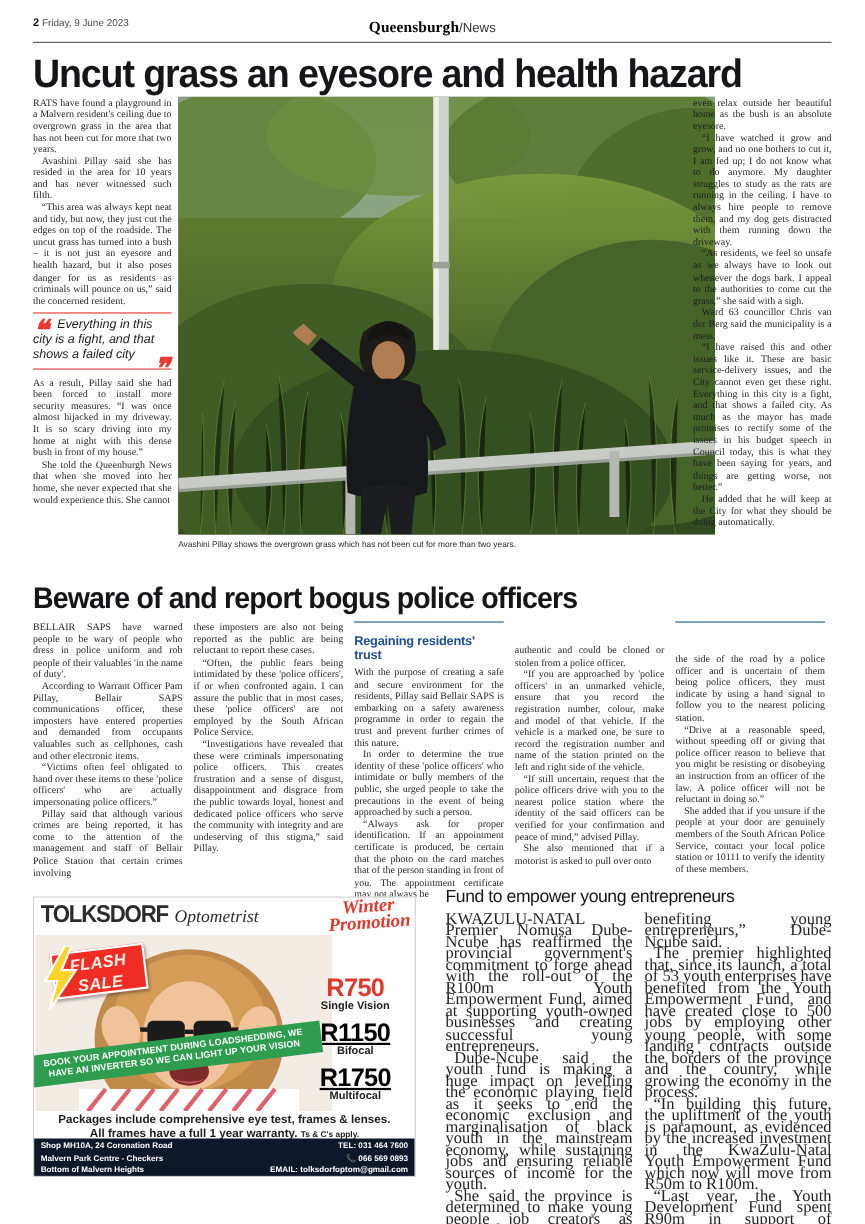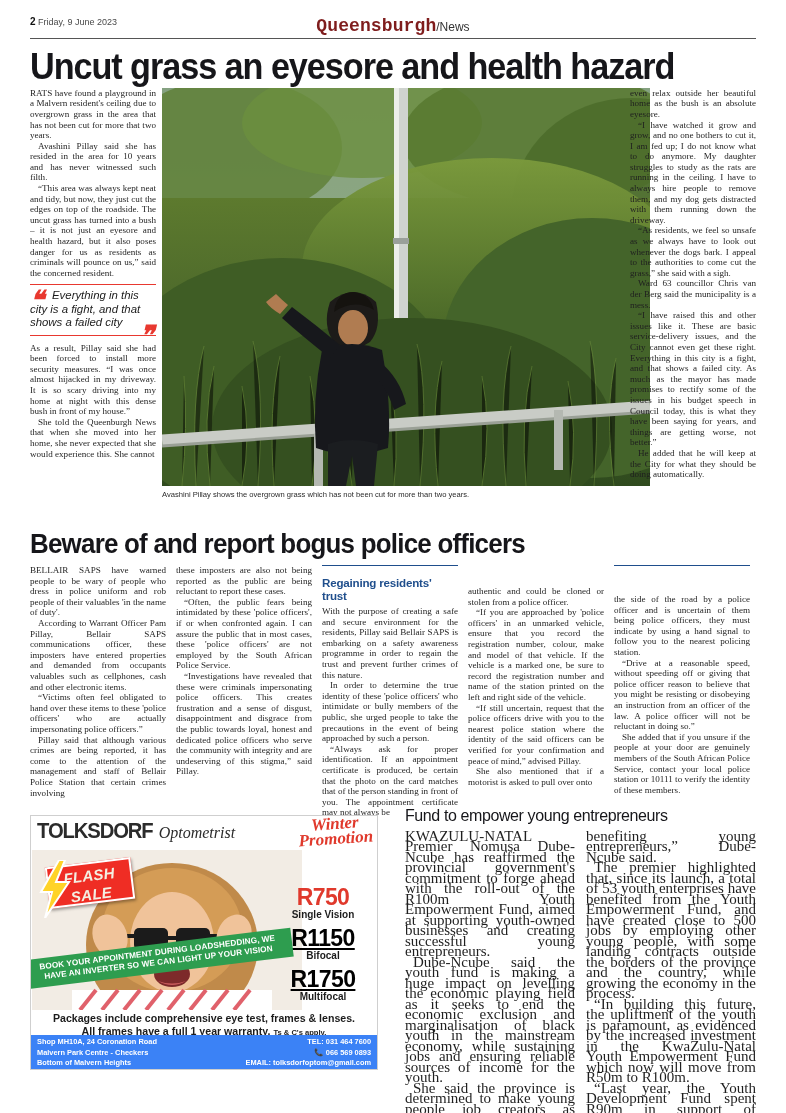--- a/index.html
+++ b/index.html
@@ -37,24 +37,24 @@
     font-size: 10px;
     color: #111;
   }
   .masthead-center {
     position: absolute;
     left: 0; right: 0;
     text-align: center;
     pointer-events: none;
   }
   .mast-title {
-    font-family: Liberation Mono, monospace;
-    font-size: 18px;
-    font-weight: bold;
-    color: #7f1d1d;
+    font-family: Liberation Serif, serif;
+    font-size: 14px;
+    font-weight: bold;
+    color: #000000;
     letter-spacing: .1px;
   }
   .mast-sub {
     font-family: "Liberation Sans", sans-serif;
     font-size: 12px;
     font-weight: 400;
     color: #333;
   }
   .rule-top {
     border-top: 1.6px solid #555;
@@ -323,21 +323,21 @@
     font-weight: bold;
     font-size: 10.6px;
     line-height: 13px;
     color: #1c1c1c;
   }
   .ad-packages .tcs { font-size: 7.6px; font-weight: bold; }
   .ad-footer {
     position: absolute;
     left: 0; right: 0; bottom: 0;
     height: 34px;
-    background: #3b82f6;
+    background: #0f172a;
     color: #fff;
     font-family: "Liberation Sans", sans-serif;
     font-weight: bold;
     font-size: 7.4px;
     line-height: 10.6px;
     padding: 2px 6px;
     display: flex;
     justify-content: space-between;
   }
   .ad-footer .right { text-align: right; }

